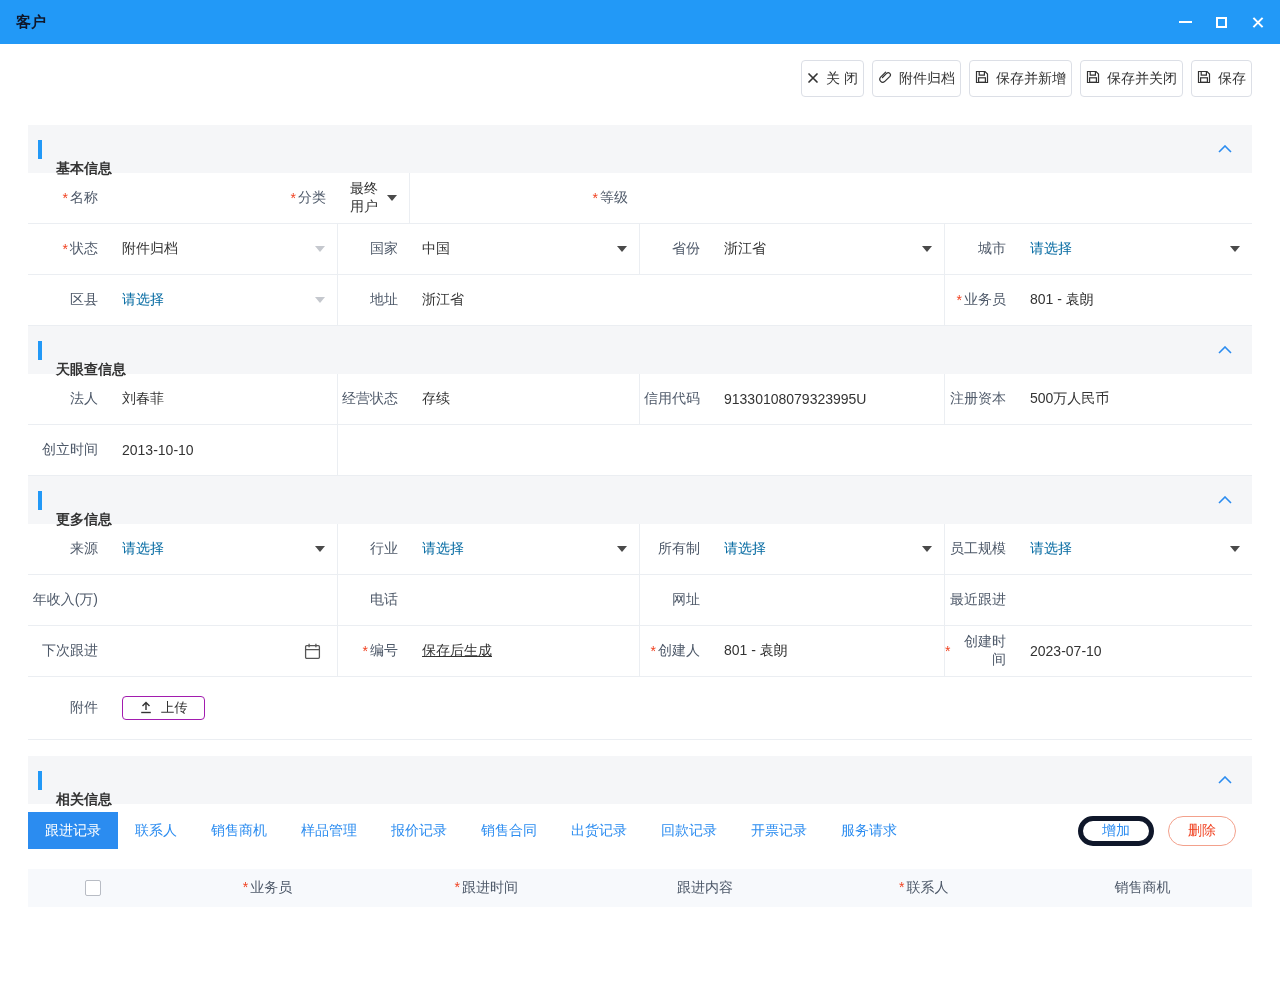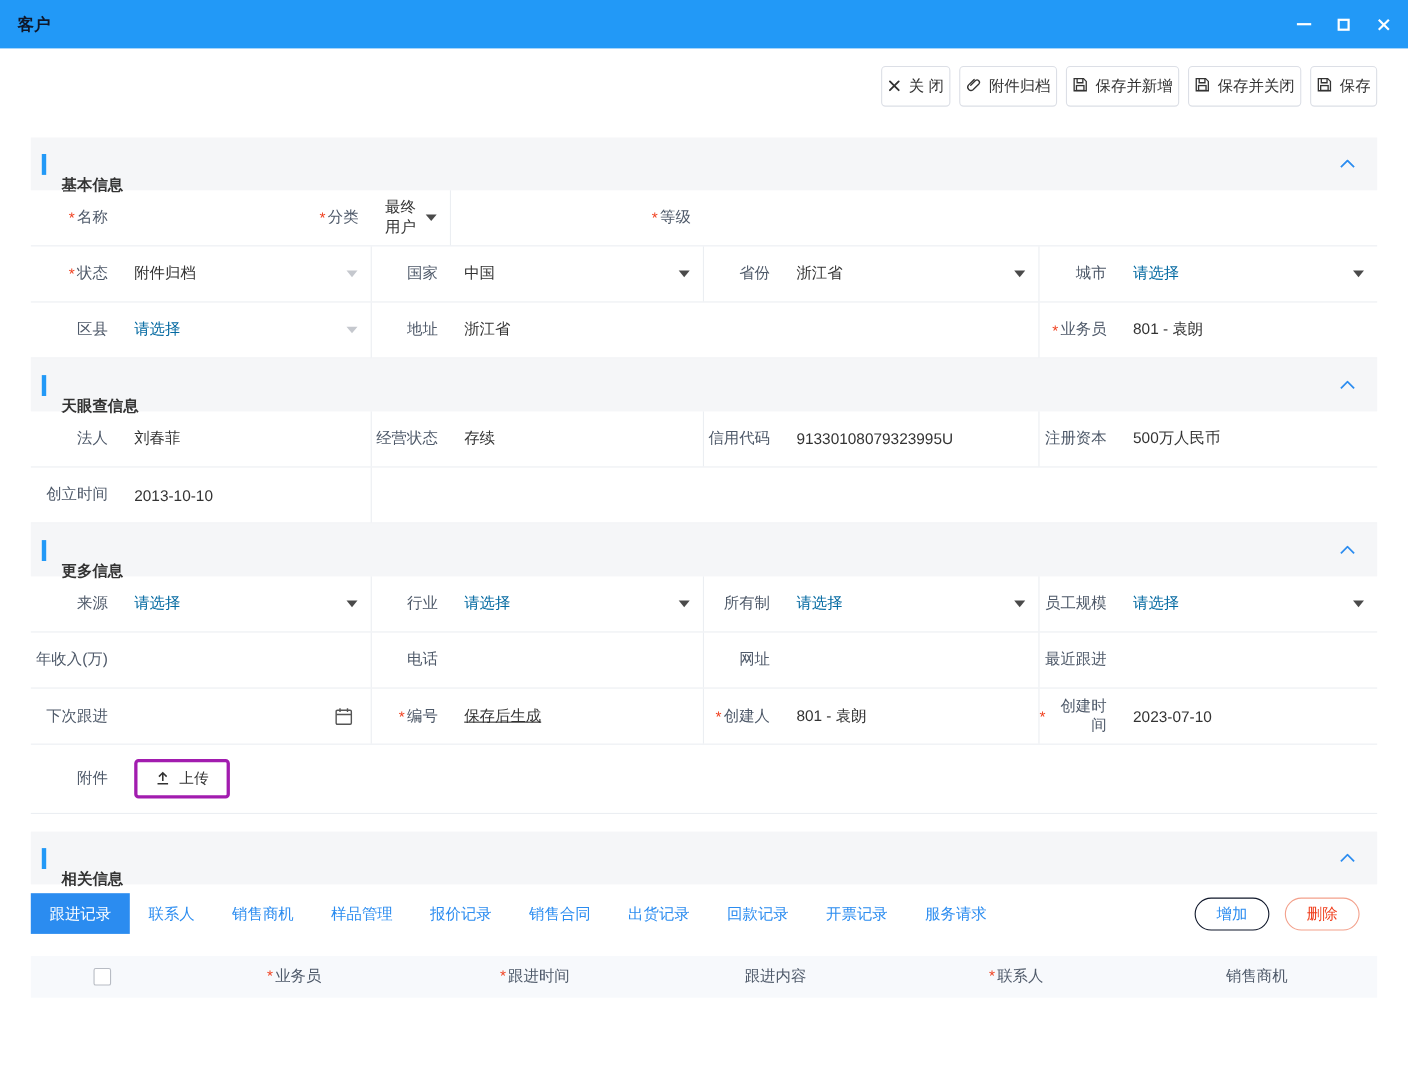--- a/index.html
+++ b/index.html
@@ -42,32 +42,32 @@
     border-top:6px solid #4a4a4a; margin-left:auto; }
   .arrow.light { border-top-color:#c5c8ce; }
   .name-fld { grid-column:2/5; border-bottom:2px solid #2299f7; font-weight:bold; font-size:15px; color:#222; }
   .caret { display:inline-block; width:2px; height:18px; background:#222; margin-left:1px; }
   .addr-fld { grid-column:4/7; }
   .span-rest { grid-column:2/9; }
   .span-rest3 { grid-column:3/9; }
   .link-value { color:#333; text-decoration:underline; cursor:pointer; }
   .row.tall .cell { min-height:62px; }
   .row.taller .cell { min-height:64px; }
-  .upload-btn { display:inline-flex; align-items:center; gap:8px; height:36px; padding:0 16px;
-    border:3px solid #a21caf; border-radius:4px; background:#fff; cursor:pointer; color:#333; }
+  .upload-btn { display:inline-flex; align-items:center; gap:8px; height:24px; padding:0 16px;
+    border:1px solid #a21caf; border-radius:4px; background:#fff; cursor:pointer; color:#333; }
   .remarks { position:relative; align-self:stretch; }
   .resize-handle { position:absolute; right:10px; bottom:8px; }
 
   
   .related-gap { height:16px; }
   .tabs { display:flex; align-items:center; margin-top:8px; }
   .tab { height:37px; line-height:37px; padding:0 17px; color:#2b8cf0; cursor:pointer; white-space:nowrap; }
   .tab.active { background:#2b8cf0; color:#fff; }
   .tab-actions { margin-left:auto; display:flex; gap:14px; margin-right:16px; }
-  .btn-add { height:30px; padding:0 19px; border:1px solid #0f172a; color:#2b8cf0; background:#fff;
+  .btn-add { height:30px; padding:0 19px; border:5px solid #0f172a; color:#2b8cf0; background:#fff;
     border-radius:15px; font-size:14px; cursor:pointer; }
   .btn-del { height:30px; padding:0 19px; border:1px solid #f3a18c; color:#f04120; background:#fff;
     border-radius:15px; font-size:14px; cursor:pointer; }
   .thead { display:grid; grid-template-columns:130px repeat(5,1fr); height:38px; background:#f7f9fc;
     align-items:center; margin-top:20px; }
   .th { text-align:center; color:#4e5969; }
   .chk-wrap { display:flex; justify-content:center; }
   .checkbox { width:16px; height:16px; border:1px solid #b8bcc4; border-radius:2px; background:#fff; cursor:pointer; }
 </style>
 </head>

